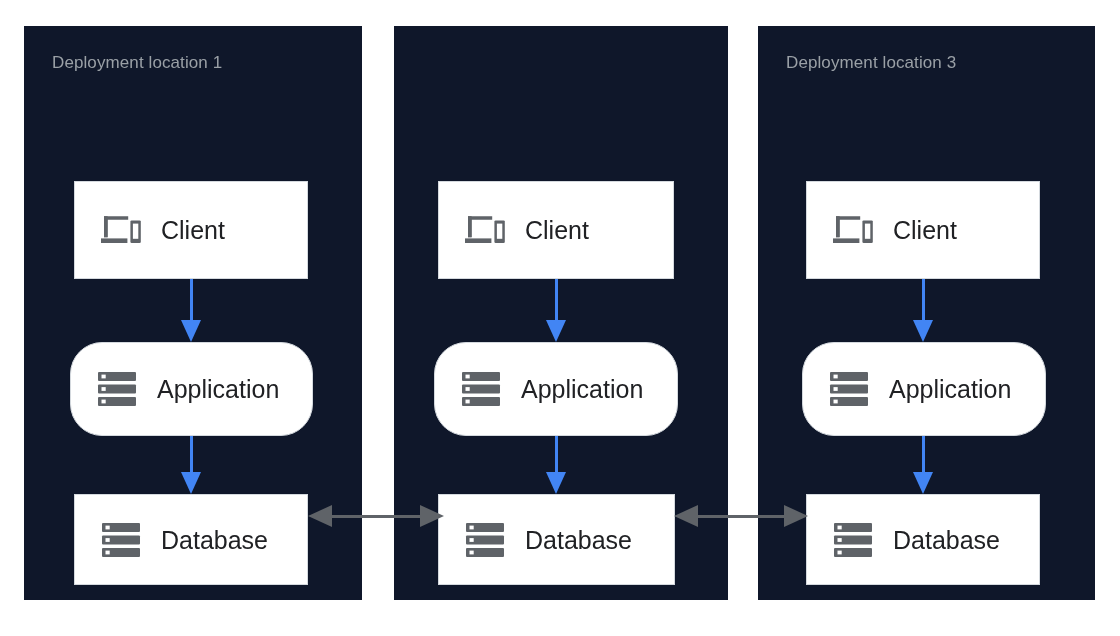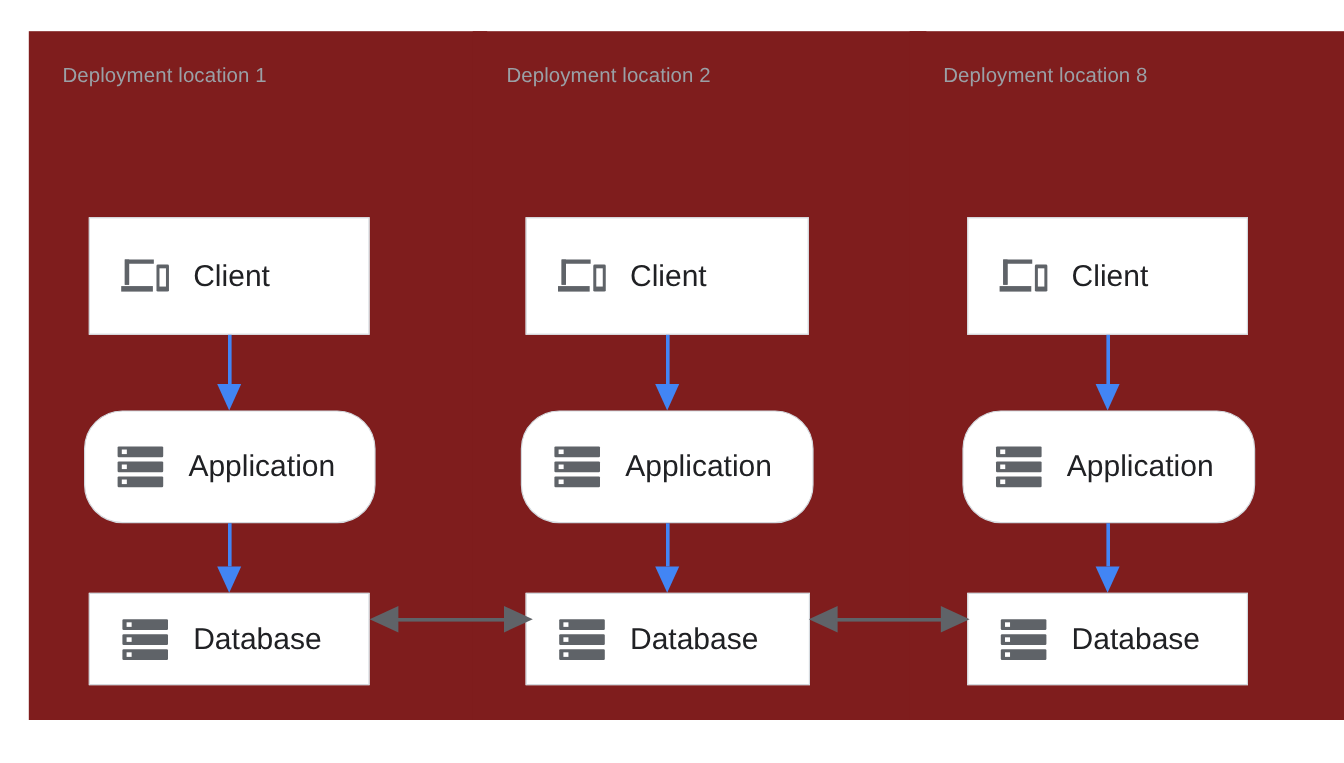--- a/index.html
+++ b/index.html
@@ -18,22 +18,21 @@
     height: 636px;
     background: #ffffff;
     overflow: hidden;
   }
 
   
   .panel {
     position: absolute;
     top: 26px;
     height: 574px;
-    background: #7f1d1d;
-    padding-left: 44px;
+    background: #0f172a;
   }
   #panel-1 { left: 24px;  width: 338px; }
   #panel-2 { left: 394px; width: 334px; }
   #panel-3 { left: 758px; width: 337px; }
 
   .panel-title {
     position: absolute;
     left: 28px;
     top: 27px;
     font-size: 17px;
@@ -48,21 +47,21 @@
     position: absolute;
     background: #ffffff;
     border: 1px solid #d4d9de;
     box-sizing: border-box;
     display: flex;
     align-items: center;
     box-shadow: 0 0 0 0.5px rgba(0,0,0,0.02);
   }
   .node-client      { top: 155px; height: 98px; }
   .node-application { top: 316px; height: 94px; border-radius: 32px; }
-  .node-database    { top: 468px; height: 77px; }
+  .node-database    { top: 468px; height: 91px; }
 
   #panel-1 .node-client      { left: 50px;  width: 234px; }
   #panel-1 .node-application { left: 46px;  width: 243px; }
   #panel-1 .node-database    { left: 50px;  width: 234px; }
 
   #panel-2 .node-client      { left: 44px;  width: 236px; }
   #panel-2 .node-application { left: 40px;  width: 244px; }
   #panel-2 .node-database    { left: 44px;  width: 237px; }
 
   #panel-3 .node-client      { left: 48px;  width: 234px; }
@@ -202,21 +201,20 @@
           <rect x="4.5" y="5.6" width="4.2" height="3.8" fill="#ffffff"></rect>
           <rect x="4.5" y="18.1" width="4.2" height="3.8" fill="#ffffff"></rect>
           <rect x="4.5" y="30.6" width="4.2" height="3.8" fill="#ffffff"></rect>
         </svg>
       </span>
       <span class="node-label">Database</span>
     </div>
   </div>
 
   <div class="panel" id="panel-2">
-    <div class="panel-title">Deployment location 2</div>
 
     <div class="node node-client">
       <span class="node-icon">
         <svg width="42" height="34" viewBox="0 0 42 34" aria-hidden="true">
           <path fill="#5f6368" d="M4 3.2h24.2v3.6H7.6v17.4H4z"></path>
           <path fill="#5f6368" d="M4 3.2h3.6v21H4z"></path>
           <rect x="1" y="25.4" width="26.4" height="4.6" fill="#5f6368"></rect>
           <rect x="30.4" y="7.4" width="10.4" height="22.6" rx="1.2" fill="#5f6368"></rect>
           <rect x="32.9" y="10.6" width="5.4" height="15.2" fill="#ffffff"></rect>
         </svg>
@@ -257,21 +255,21 @@
           <rect x="4.5" y="5.6" width="4.2" height="3.8" fill="#ffffff"></rect>
           <rect x="4.5" y="18.1" width="4.2" height="3.8" fill="#ffffff"></rect>
           <rect x="4.5" y="30.6" width="4.2" height="3.8" fill="#ffffff"></rect>
         </svg>
       </span>
       <span class="node-label">Database</span>
     </div>
   </div>
 
   <div class="panel" id="panel-3">
-    <div class="panel-title">Deployment location 8</div>
+    <div class="panel-title">Deployment location 3</div>
 
     <div class="node node-client">
       <span class="node-icon">
         <svg width="42" height="34" viewBox="0 0 42 34" aria-hidden="true">
           <path fill="#5f6368" d="M4 3.2h24.2v3.6H7.6v17.4H4z"></path>
           <path fill="#5f6368" d="M4 3.2h3.6v21H4z"></path>
           <rect x="1" y="25.4" width="26.4" height="4.6" fill="#5f6368"></rect>
           <rect x="30.4" y="7.4" width="10.4" height="22.6" rx="1.2" fill="#5f6368"></rect>
           <rect x="32.9" y="10.6" width="5.4" height="15.2" fill="#ffffff"></rect>
         </svg>

